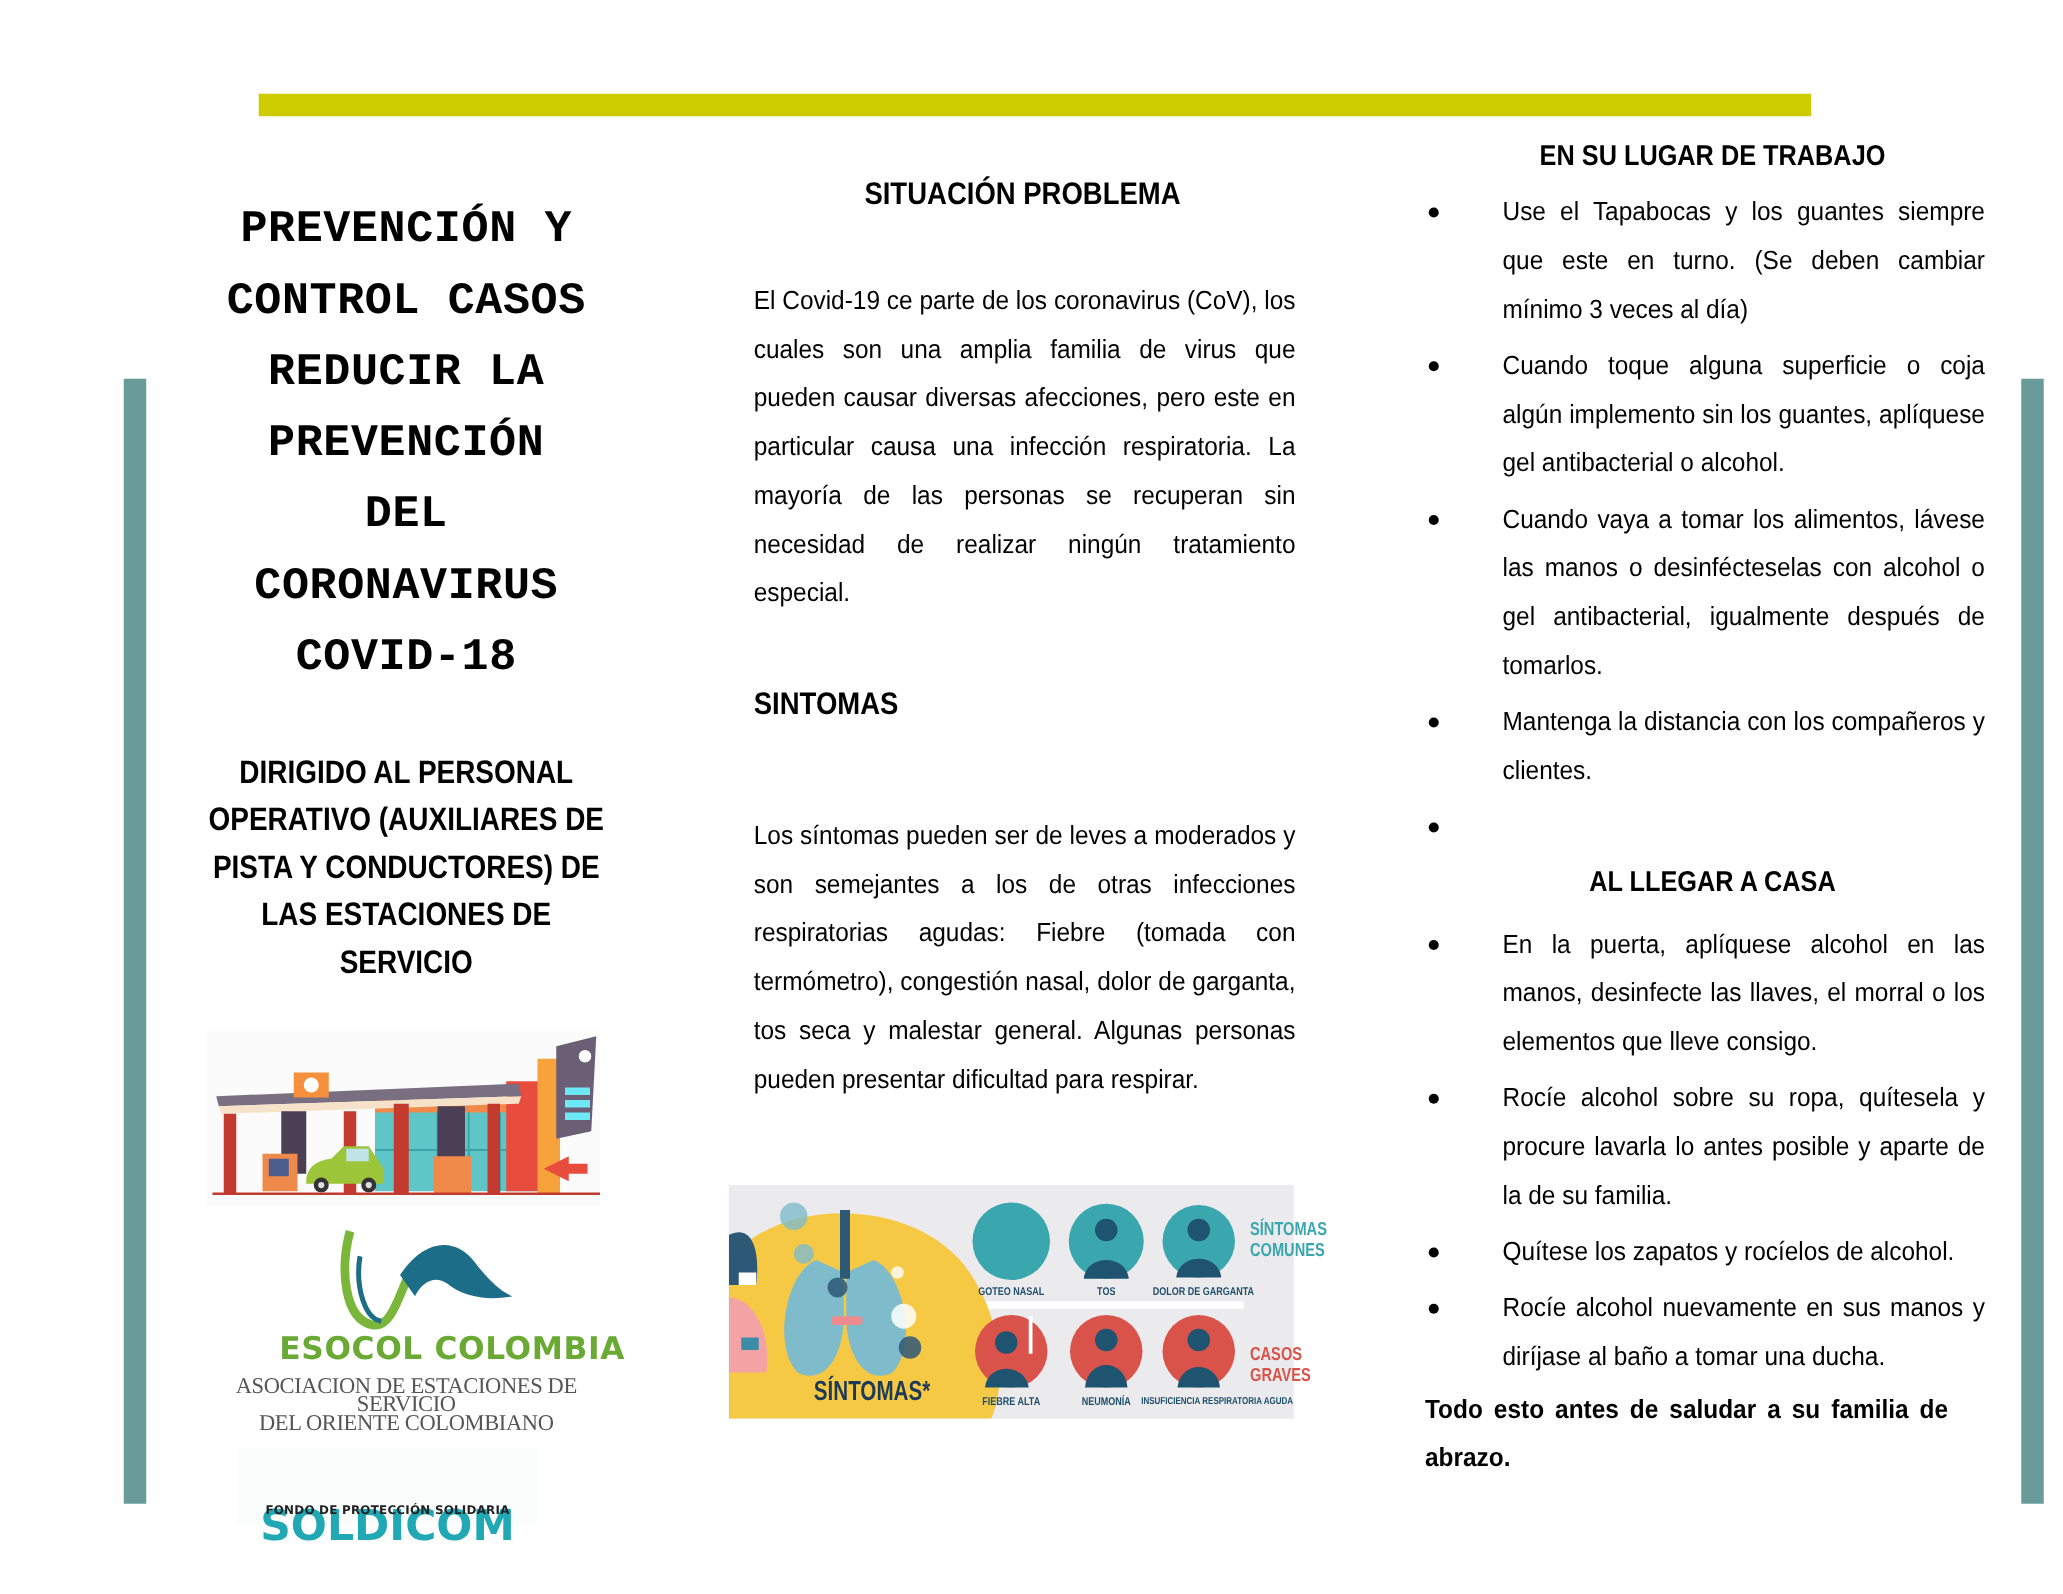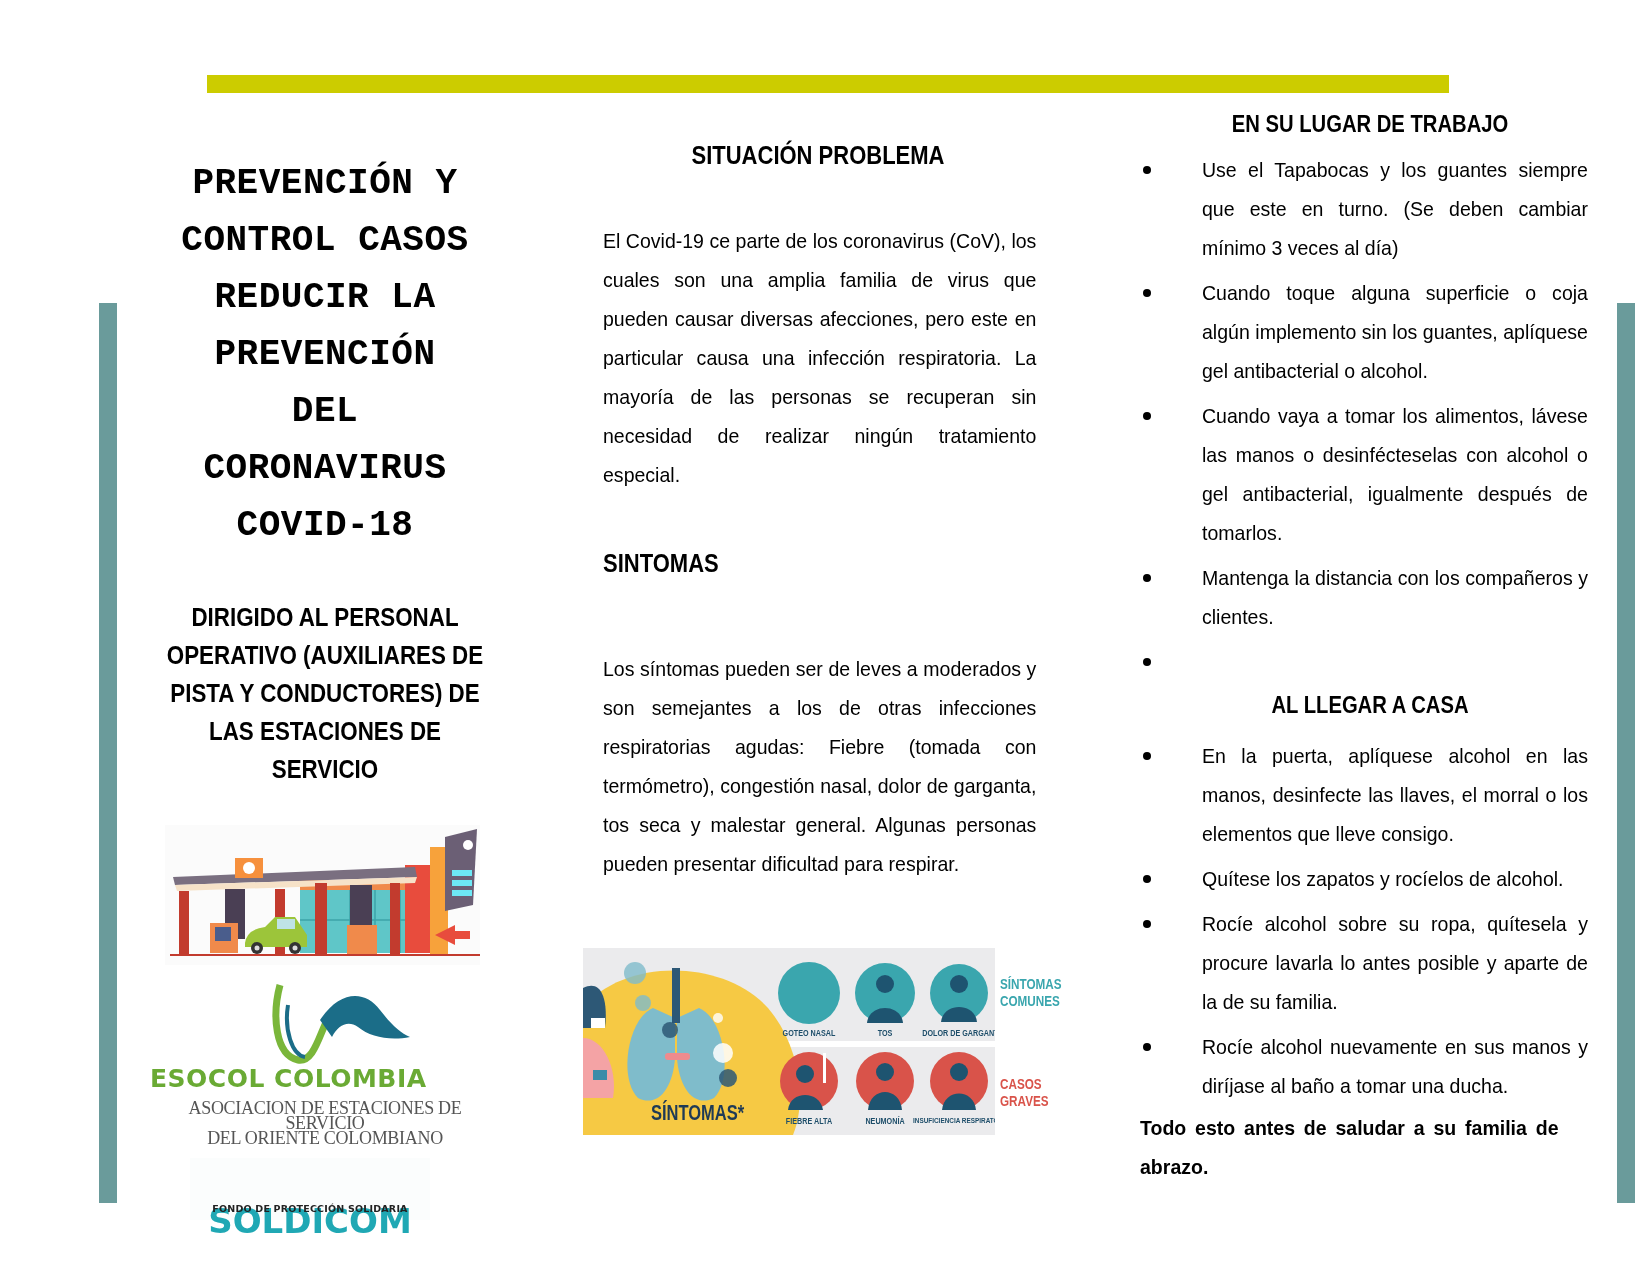--- a/index.html
+++ b/index.html
@@ -10,35 +10,35 @@
   .side-right { left:1617px; top:303px; width:18px; height:900px; background:#6a9b9b; }
 
   
   .main-title { left:140px; top:155px; width:370px; text-align:center; font-family:Liberation Mono, monospace; font-weight:bold; font-size:36px; line-height:57px; letter-spacing:0.5px; }
   .main-title div { white-space:nowrap; }
   .subtitle { left:135px; top:598px; width:380px; text-align:center; font-family:"Liberation Sans Narrow","Liberation Sans", sans-serif; font-weight:bold; font-size:26px; line-height:38px; transform:scaleX(0.86); transform-origin:center top; }
   .subtitle div { white-space:nowrap; }
 
   .gas-station { left:165px; top:825px; width:315px; height:140px; }
   .esocol-logo { left:180px; top:975px; width:290px; height:90px; }
-  .esocol-name { left:150px; top:1064px; width:350px; text-align:left; color:#6aaa34; font-family:"DejaVu Sans", sans-serif; font-weight:bold; font-size:25px; letter-spacing:0.5px; }
+  .esocol-name { left:150px; top:1064px; width:350px; text-align:right; color:#6aaa34; font-family:"DejaVu Sans", sans-serif; font-weight:bold; font-size:25px; letter-spacing:0.5px; }
   .esocol-sub { left:150px; top:1101px; width:350px; text-align:center; color:#555; font-family:"Liberation Serif", serif; font-size:18px; line-height:15px; letter-spacing:-0.3px; }
   .soldicom-box { left:190px; top:1158px; width:240px; height:62px; background:#fbfdfd; }
   .soldicom-name { left:190px; top:1161px; width:240px; text-align:center; color:#20a8b4; font-family:"DejaVu Sans", sans-serif; font-weight:bold; font-size:34px; letter-spacing:0px;margin-top:40px; }
   .soldicom-sub { left:190px; top:1203px; width:240px; text-align:center; color:#222; font-family:"DejaVu Sans", sans-serif; font-weight:bold; font-size:9.5px; letter-spacing:0.2px; }
 
   
   .h-center { font-weight:bold; font-size:25px; font-family:"Liberation Sans", sans-serif; transform:scaleX(0.88); white-space:nowrap; }
   .situ-title { left:603px; top:141px; width:430px; text-align:center; transform-origin:center top; }
   .para { font-size:21px; line-height:39px; text-align:justify; text-align-last:left; transform:scaleX(0.93); transform-origin:left top; }
   .p1 { left:603px; top:221px; width:466px; }
   .sintomas-title { left:603px; top:549px; transform-origin:left top; }
   .p2 { left:603px; top:649px; width:466px; }
 
-  .infographic { left:583px; top:948px; width:412px; height:187px; background:#ebebed; overflow:hidden; }
+  .infographic { left:583px; top:948px; width:452px; height:187px; background:#ebebed; overflow:hidden; }
   .info-label { font-family:"Liberation Sans", sans-serif; font-weight:bold; font-size:9px; color:#1e4e6a; text-align:center; transform:scaleX(0.8); white-space:nowrap; }
   .side-label { font-family:"Liberation Sans", sans-serif; font-weight:bold; font-size:15px; line-height:17px; transform:scaleX(0.78); transform-origin:left top; white-space:nowrap; }
 
   
   .col3-title { left:1140px; top:111px; width:460px; text-align:center; transform-origin:center top; font-size:23px; }
   .bullet-list { left:1140px; width:450px; }
   .b-item { position:relative; padding-left:62px; font-size:21px; line-height:39px; text-align:justify; text-align-last:left; margin-bottom:6px; }
   .b-item .dot { position:absolute; left:3px; top:16px; width:8px; height:8px; border-radius:50%; background:#000; }
   .b-text { display:block; transform:scaleX(0.93); transform-origin:left top; width:415px; }
   .list1 { top:150px; }
@@ -223,25 +223,25 @@
 </div>
 
 <div class="abs h-center home-title">AL LLEGAR A CASA</div>
 <div class="abs bullet-list list2">
   <div class="b-item">
       <span class="dot"></span>
       <span class="b-text">En la puerta, aplíquese alcohol en las manos, desinfecte las llaves, el morral o los elementos que lleve consigo.</span>
     </div>
   <div class="b-item">
       <span class="dot"></span>
+      <span class="b-text">Rocíe alcohol sobre su ropa, quítesela y procure lavarla lo antes posible y aparte de la de su familia.</span>
+    </div>
+  <div class="b-item">
+      <span class="dot"></span>
       <span class="b-text">Quítese los zapatos y rocíelos de alcohol.</span>
     </div>
   <div class="b-item">
       <span class="dot"></span>
-      <span class="b-text">Rocíe alcohol sobre su ropa, quítesela y procure lavarla lo antes posible y aparte de la de su familia.</span>
-    </div>
-  <div class="b-item">
-      <span class="dot"></span>
       <span class="b-text">Rocíe alcohol nuevamente en sus manos y diríjase al baño a tomar una ducha.</span>
     </div>
 </div>
 
 <div class="abs closing">Todo esto antes de saludar a su familia de abrazo.</div>
 
 </body></html>

